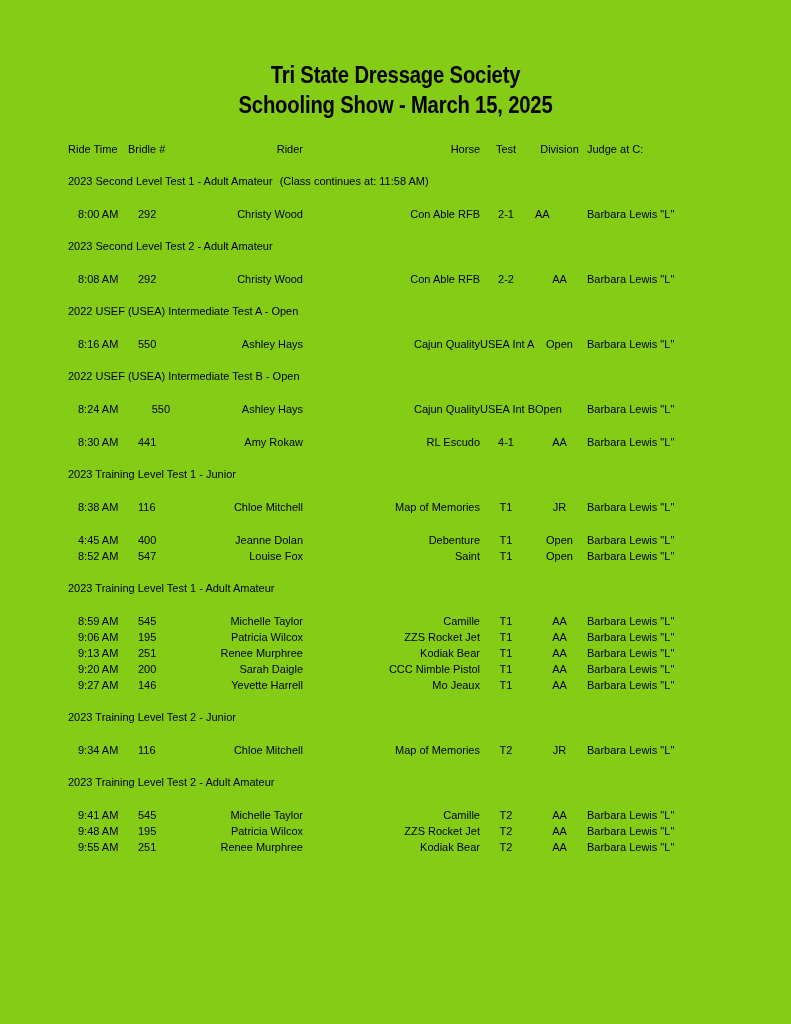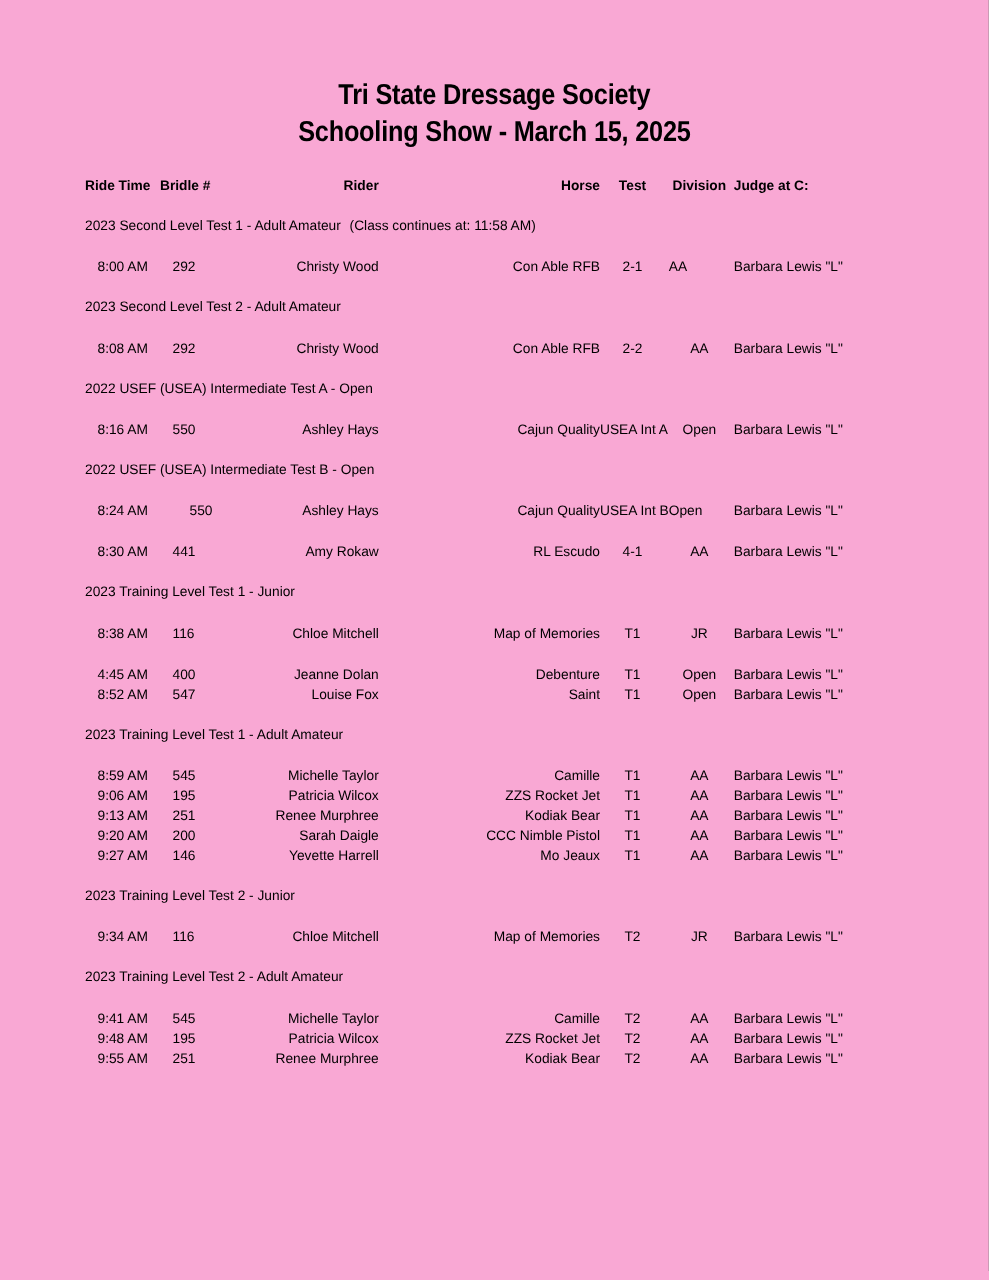--- a/index.html
+++ b/index.html
@@ -1,21 +1,21 @@
 <!DOCTYPE html>
 <html><head>
 <meta charset="utf-8">
 <style>
   html, body { margin: 0; padding: 0; background: #888; }
   .page {
     position: relative;
     width: 791px;
     height: 1024px;
     margin: 0 auto;
-    background: #f9a8d4;
+    background: #84cc16;
     color: #000000;
     font-family: "Liberation Sans", sans-serif;
     overflow: hidden;
   }
   .titles { padding-top: 60px; text-align: center; }
   .title-line {
     font-size: 23px;
     font-weight: 700;
     line-height: 30px;
     letter-spacing: -0.2px;
@@ -30,21 +30,21 @@
     white-space: nowrap;
   }
   .c { overflow: visible; }
   .c-time   { padding-left: 10px; }
   .c-bridle { padding-left: 10px; }
   .c-rider  { text-align: right; padding-left: 24px; }
   .c-horse  { text-align: right; padding-left: 20px; }
   .c-test   { text-align: center; }
   .c-div    { text-align: center; }
   .c-judge  { text-align: left; }
-  .header-row { margin-top: 21px; font-weight: 700; }
+  .header-row { margin-top: 21px; font-weight: 400; }
   .header-row .c-time, .header-row .c-bridle { padding-left: 0; }
   .section { margin-top: 16px; }
   .section-title { font-weight: 400; }
   .section-title .note { margin-left: 7px; }
   .rows { margin-top: 17px; }
   
   .row.bridle-right .c-bridle { text-align: right; padding-left: 0; padding-right: 5px; }
   .row.div-left .c-div { text-align: left; padding-left: 3px; }
 </style>
 </head>

